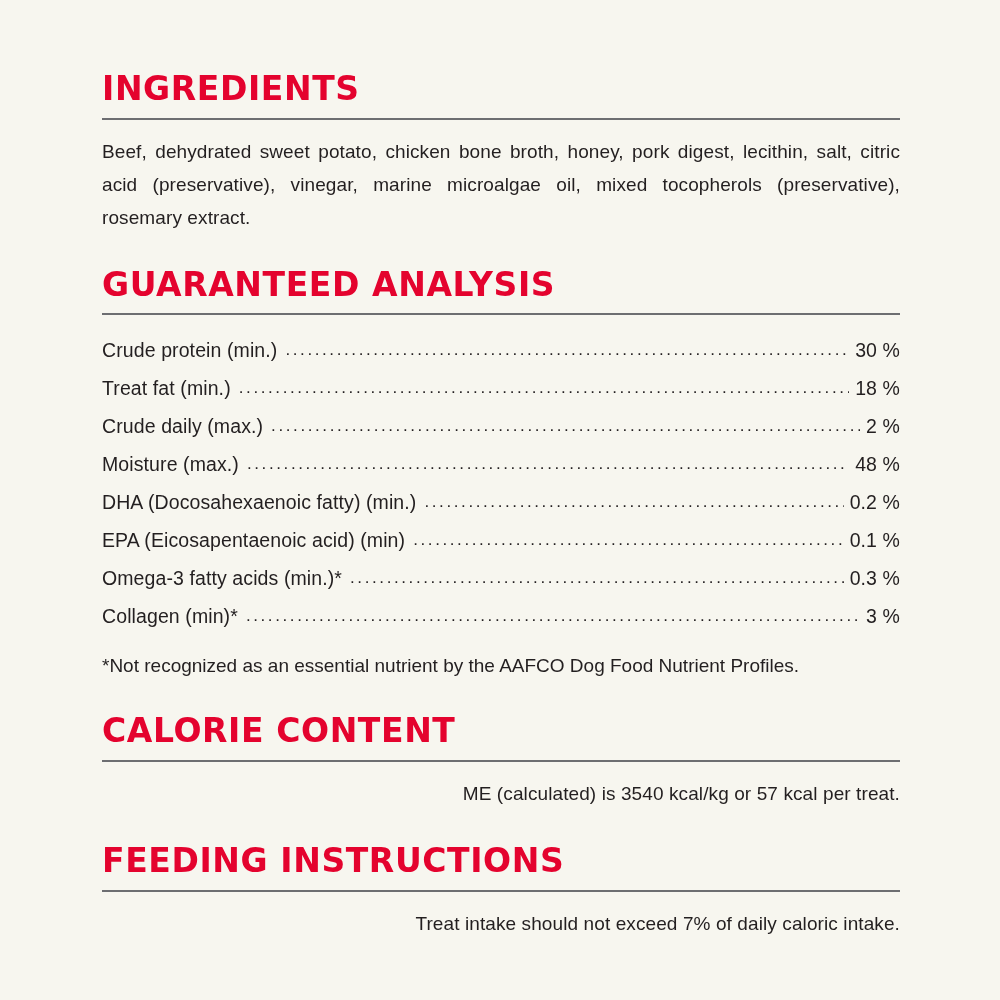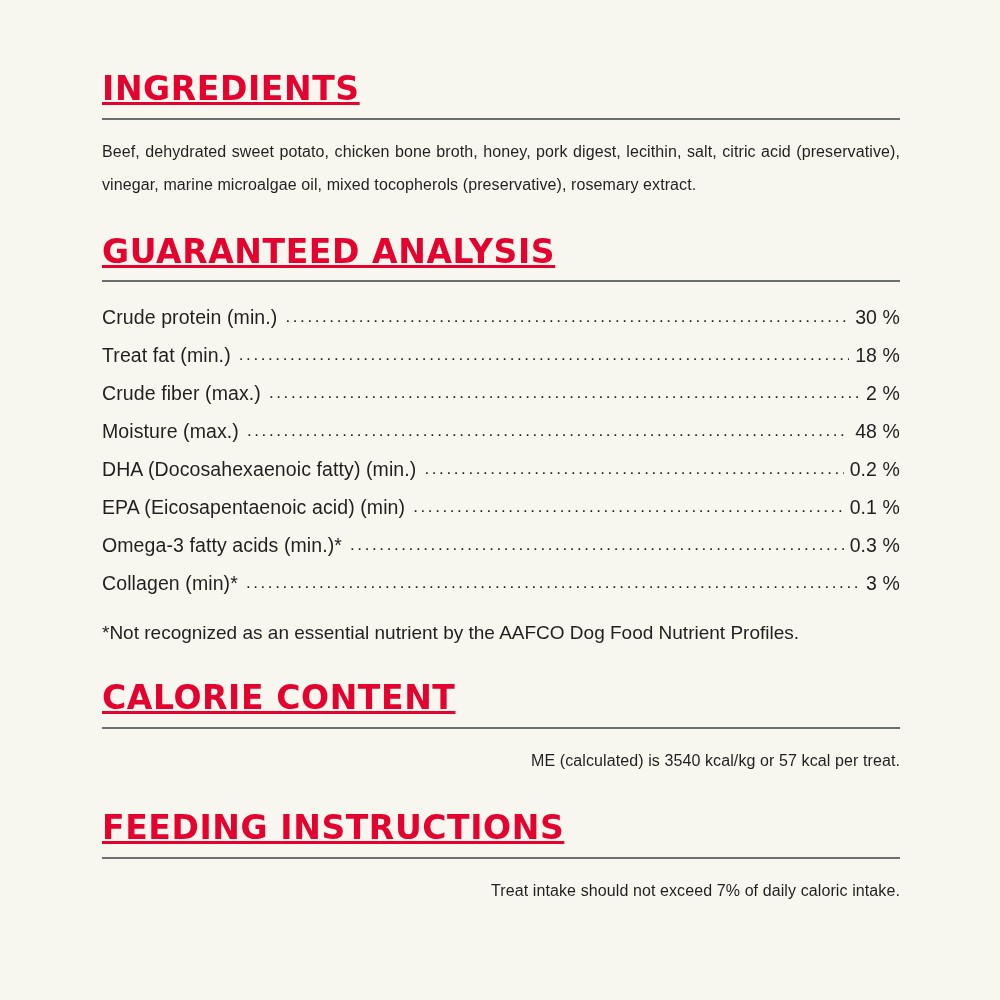--- a/index.html
+++ b/index.html
@@ -24,30 +24,29 @@
   .section-title {
     font-family: "DejaVu Sans", sans-serif;
     font-weight: bold;
     color: #e4032e;
     letter-spacing: 0.6px;
     font-size: 33px;
     line-height: 1.05;
     text-transform: uppercase;
     margin: 0;
     padding: 0;
-    text-decoration: underline;
   }
   .rule {
     height: 2px;
     background: #6d6e71;
     margin: 11px 0 0 0;
     width: 100%;
   }
   .body-text {
-    font-size: 16px;
+    font-size: 19px;
     line-height: 33px;
     color: #231f20;
     text-align: justify;
     margin: 15px 0 0 0;
     letter-spacing: 0.1px;
   }
   .body-text.left {
     text-align: right;
   }
   .section {
@@ -119,21 +118,21 @@
         <span class="ga-label">Crude protein (min.)</span>
         <span class="ga-dots">........................................................................................................</span>
         <span class="ga-value">30 %</span>
       </li>
       <li class="ga-row">
         <span class="ga-label">Treat fat (min.)</span>
         <span class="ga-dots">........................................................................................................</span>
         <span class="ga-value">18 %</span>
       </li>
       <li class="ga-row">
-        <span class="ga-label">Crude fiber (max.)</span>
+        <span class="ga-label">Crude daily (max.)</span>
         <span class="ga-dots">........................................................................................................</span>
         <span class="ga-value">2 %</span>
       </li>
       <li class="ga-row">
         <span class="ga-label">Moisture (max.)</span>
         <span class="ga-dots">........................................................................................................</span>
         <span class="ga-value">48 %</span>
       </li>
       <li class="ga-row">
         <span class="ga-label">DHA (Docosahexaenoic fatty) (min.)</span>

